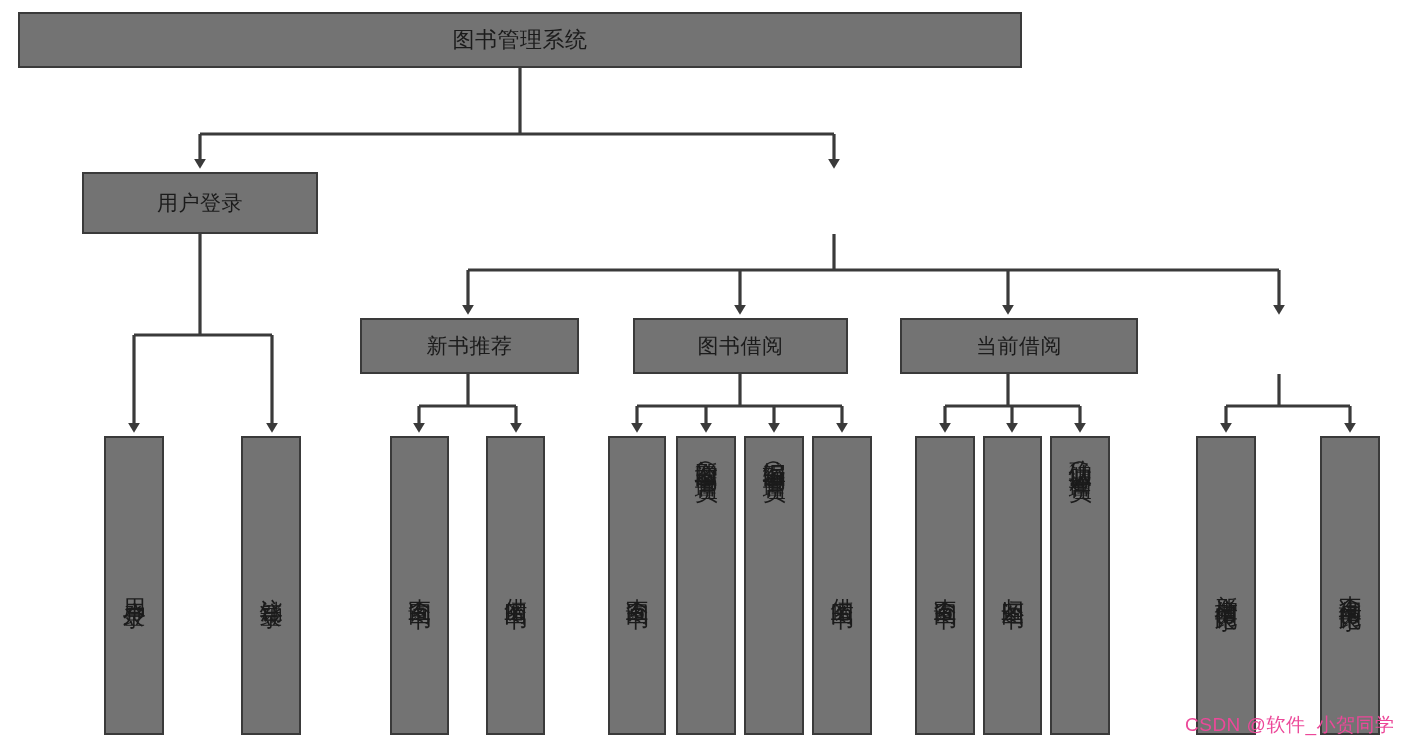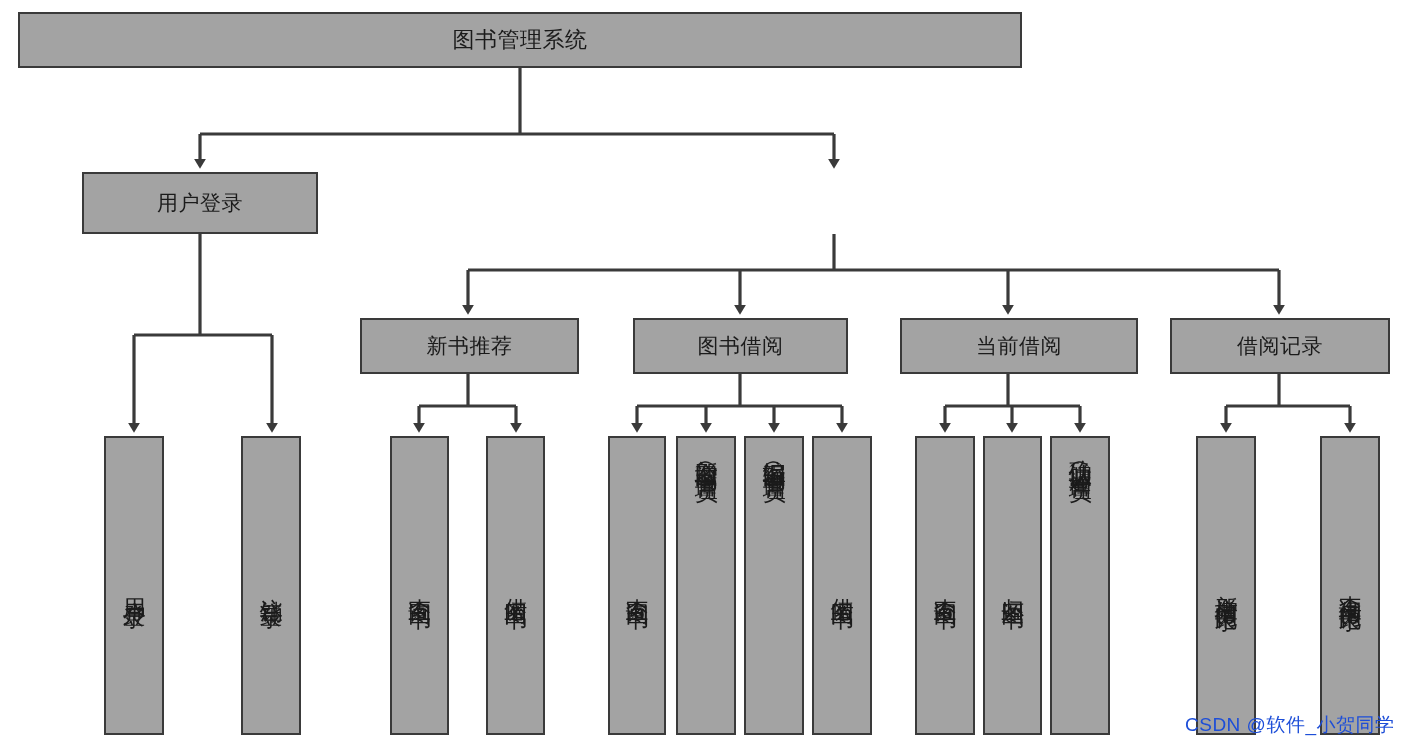--- a/index.html
+++ b/index.html
@@ -23,21 +23,21 @@
     left: 0;
     top: 0;
     width: 1405px;
     height: 747px;
     pointer-events: none;
   }
   .node {
     position: absolute;
     box-sizing: border-box;
     border: 2px solid #3a3a3a;
-    background: #a3a3a3;
+    background: #737373;
     display: flex;
     align-items: center;
     justify-content: center;
     color: #1b1b1b;
     z-index: 2;
   }
   .node .label {
     display: block;
     text-align: center;
     line-height: 1.18;
@@ -66,21 +66,21 @@
     max-height: 100%;
   }
   .node.v.top .label {
     align-self: flex-start;
   }
   .watermark {
     position: absolute;
     left: 1185px;
     top: 712px;
     font-size: 19px;
-    color: #1d4ed8;
+    color: #ec4899;
     white-space: nowrap;
     z-index: 5;
     letter-spacing: 0.5px;
   }
 </style>
 </head>
 <body>
 
 <div id="canvas">
 
@@ -144,23 +144,20 @@
 
   <div class="node h" style="left:360px; top:318px; width:219px; height:56px;align-items:center;">
     <span class="label">新书推荐</span>
   </div>
   <div class="node h" style="left:633px; top:318px; width:215px; height:56px;">
     <span class="label">图书借阅</span>
   </div>
   <div class="node h" style="left:900px; top:318px; width:238px; height:56px;">
     <span class="label">当前借阅</span>
   </div>
-  <div class="node h" style="left:1170px; top:318px; width:220px; height:56px;">
-    <span class="label">借阅记录</span>
-  </div>
 
   <div class="node v" style="left:104px; top:436px; width:60px; height:299px;">
     <span class="label">用户登录</span>
   </div>
   <div class="node v" style="left:241px; top:436px; width:60px; height:299px;">
     <span class="label">注销登录</span>
   </div>
 
   <div class="node v" style="left:390px; top:436px; width:59px; height:299px;">
     <span class="label">查询图书</span>

